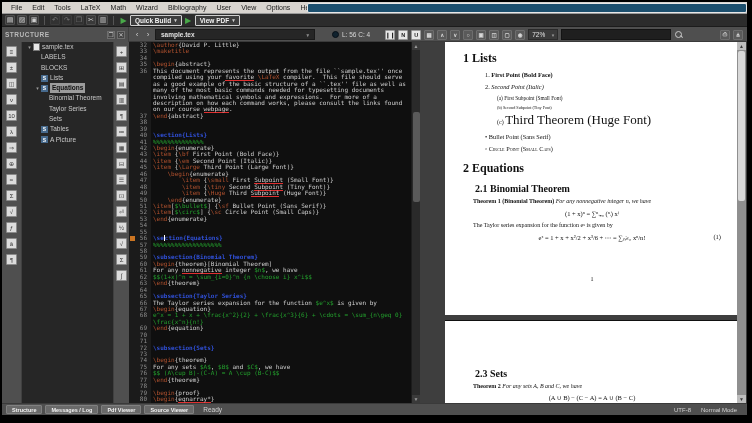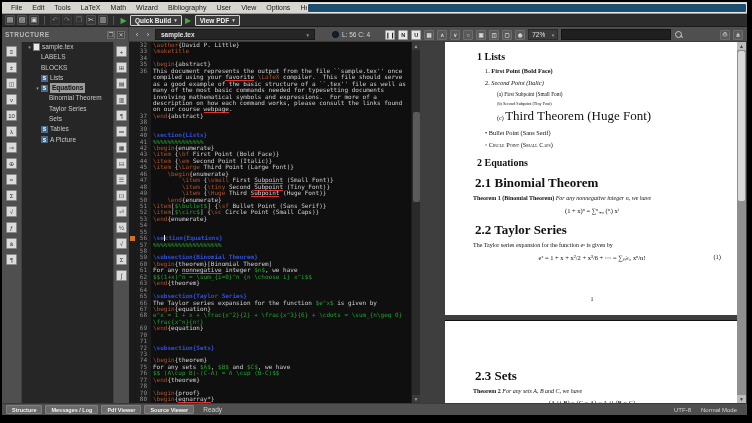--- a/index.html
+++ b/index.html
@@ -102,27 +102,27 @@
   #pdf-panel { position:absolute; left:418px; top:40px; right:0; bottom:12px; background:#3e3e3e; overflow:hidden; }
   .pdf-page { position:absolute; left:25px; width:294px; background:#fff; overflow:hidden;
               font-family:"Liberation Serif", serif; color:#111; }
   #pdf-page-1 { top:0; height:273px; }
   #pdf-page-2 { top:278px; height:85px; border-top:1px solid #111; }
   #pdf-vscroll { position:absolute; right:1px; top:0; width:9px; bottom:0; background:#8f8f8f; }
   #pdf-vthumb { position:absolute; left:1px; top:9px; width:7px; height:150px; background:#d8d8d8;
                 border-radius:2px; }
   .pdf-scroll-arrow { position:absolute; left:0; width:100%; height:8px; color:#3a3a3a; font-size:5px;
                       text-align:center; line-height:8px; background:#bdbdbd; }
-  .pl-h1 { font-size:10px; font-weight:bold; margin:9px 0 0 32px; }
+  .pl-h1 { font-size:12px; font-weight:bold; margin:9px 0 0 18px; }
   .pl-item { font-size:6.3px; margin:5px 0 0 40px; }
   .pl-item3 { font-size:7.5px; margin:5px 0 0 40px; }
   .pl-suba { font-size:5.3px; margin:5px 0 0 52px; }
   .pl-subb { font-size:4.2px; margin:4px 0 0 52px; }
   .pl-subc { font-size:13px; margin:2px 0 0 52px; }
-  .pl-h2 { font-size:13px; font-weight:bold; margin:7px 0 0 30px; }
+  .pl-h2 { font-size:10px; font-weight:bold; margin:7px 0 0 30px; }
   .pl-text { font-size:6px; margin:4px 0 0 28px; }
   .pl-eq { font-size:6.5px; text-align:center; margin:5px 10px 0 10px; position:relative; }
   .pl-eq .eqnum { position:absolute; right:8px; top:0; }
   .pl-page { font-size:6px; text-align:center; margin-top:34px; }
   .pl-spacer { height:40px; }
   .f-b { font-weight:bold; } .f-i { font-style:italic; } .f-sc { font-variant:small-caps; }
   .f-small { font-size:6px; }
 
   
   #statusbar { position:absolute; left:0; bottom:0; width:100%; height:12px; background:#4f4f4f;
@@ -370,21 +370,20 @@
         <div class="pl-item"><span>2. </span><span class="f-i">Second Point (Italic)</span></div>
         <div class="pl-suba"><span>(a) First Subpoint (Small Font)</span></div>
         <div class="pl-subb"><span>(b) Second Subpoint (Tiny Font)</span></div>
         <div class="pl-subc"><span class="f-small">(c) </span><span>Third Theorem (Huge Font)</span></div>
         <div class="pl-item"><span>• Bullet Point (Sans Serif)</span></div>
         <div class="pl-item"><span class="f-sc">◦ Circle Point (Small Caps)</span></div>
         <div class="pl-h1"><span class="f-b">2   Equations</span></div>
         <div class="pl-h2"><span class="f-b">2.1   Binomial Theorem</span></div>
         <div class="pl-text"><span class="f-b">Theorem 1 (Binomial Theorem) </span><span class="f-i">For any nonnegative integer n, we have</span></div>
         <div class="pl-eq"><span>(1 + x)ⁿ = ∑ⁿᵢ₌₀ (ⁿᵢ) xⁱ</span></div>
-        <div class="pl-h2"><span class="f-b">2.2   Taylor Series</span></div>
         <div class="pl-text"><span>The Taylor series expansion for the function eˣ is given by</span></div>
         <div class="pl-eq"><span>eˣ = 1 + x + x²/2 + x³/6 + ⋯ = ∑ₙ≥₀ xⁿ/n!</span><span class="eqnum">(1)</span></div>
         <div class="pl-page"><span>1</span></div>
       </div>
     <div id="pdf-page-2" class="pdf-page">
         <div class="pl-spacer"></div>
         <div class="pl-h2"><span class="f-b">2.3   Sets</span></div>
         <div class="pl-text"><span class="f-b">Theorem 2 </span><span class="f-i">For any sets A, B and C, we have</span></div>
         <div class="pl-eq"><span>(A ∪ B) − (C − A) = A ∪ (B − C)</span></div>
       </div>

